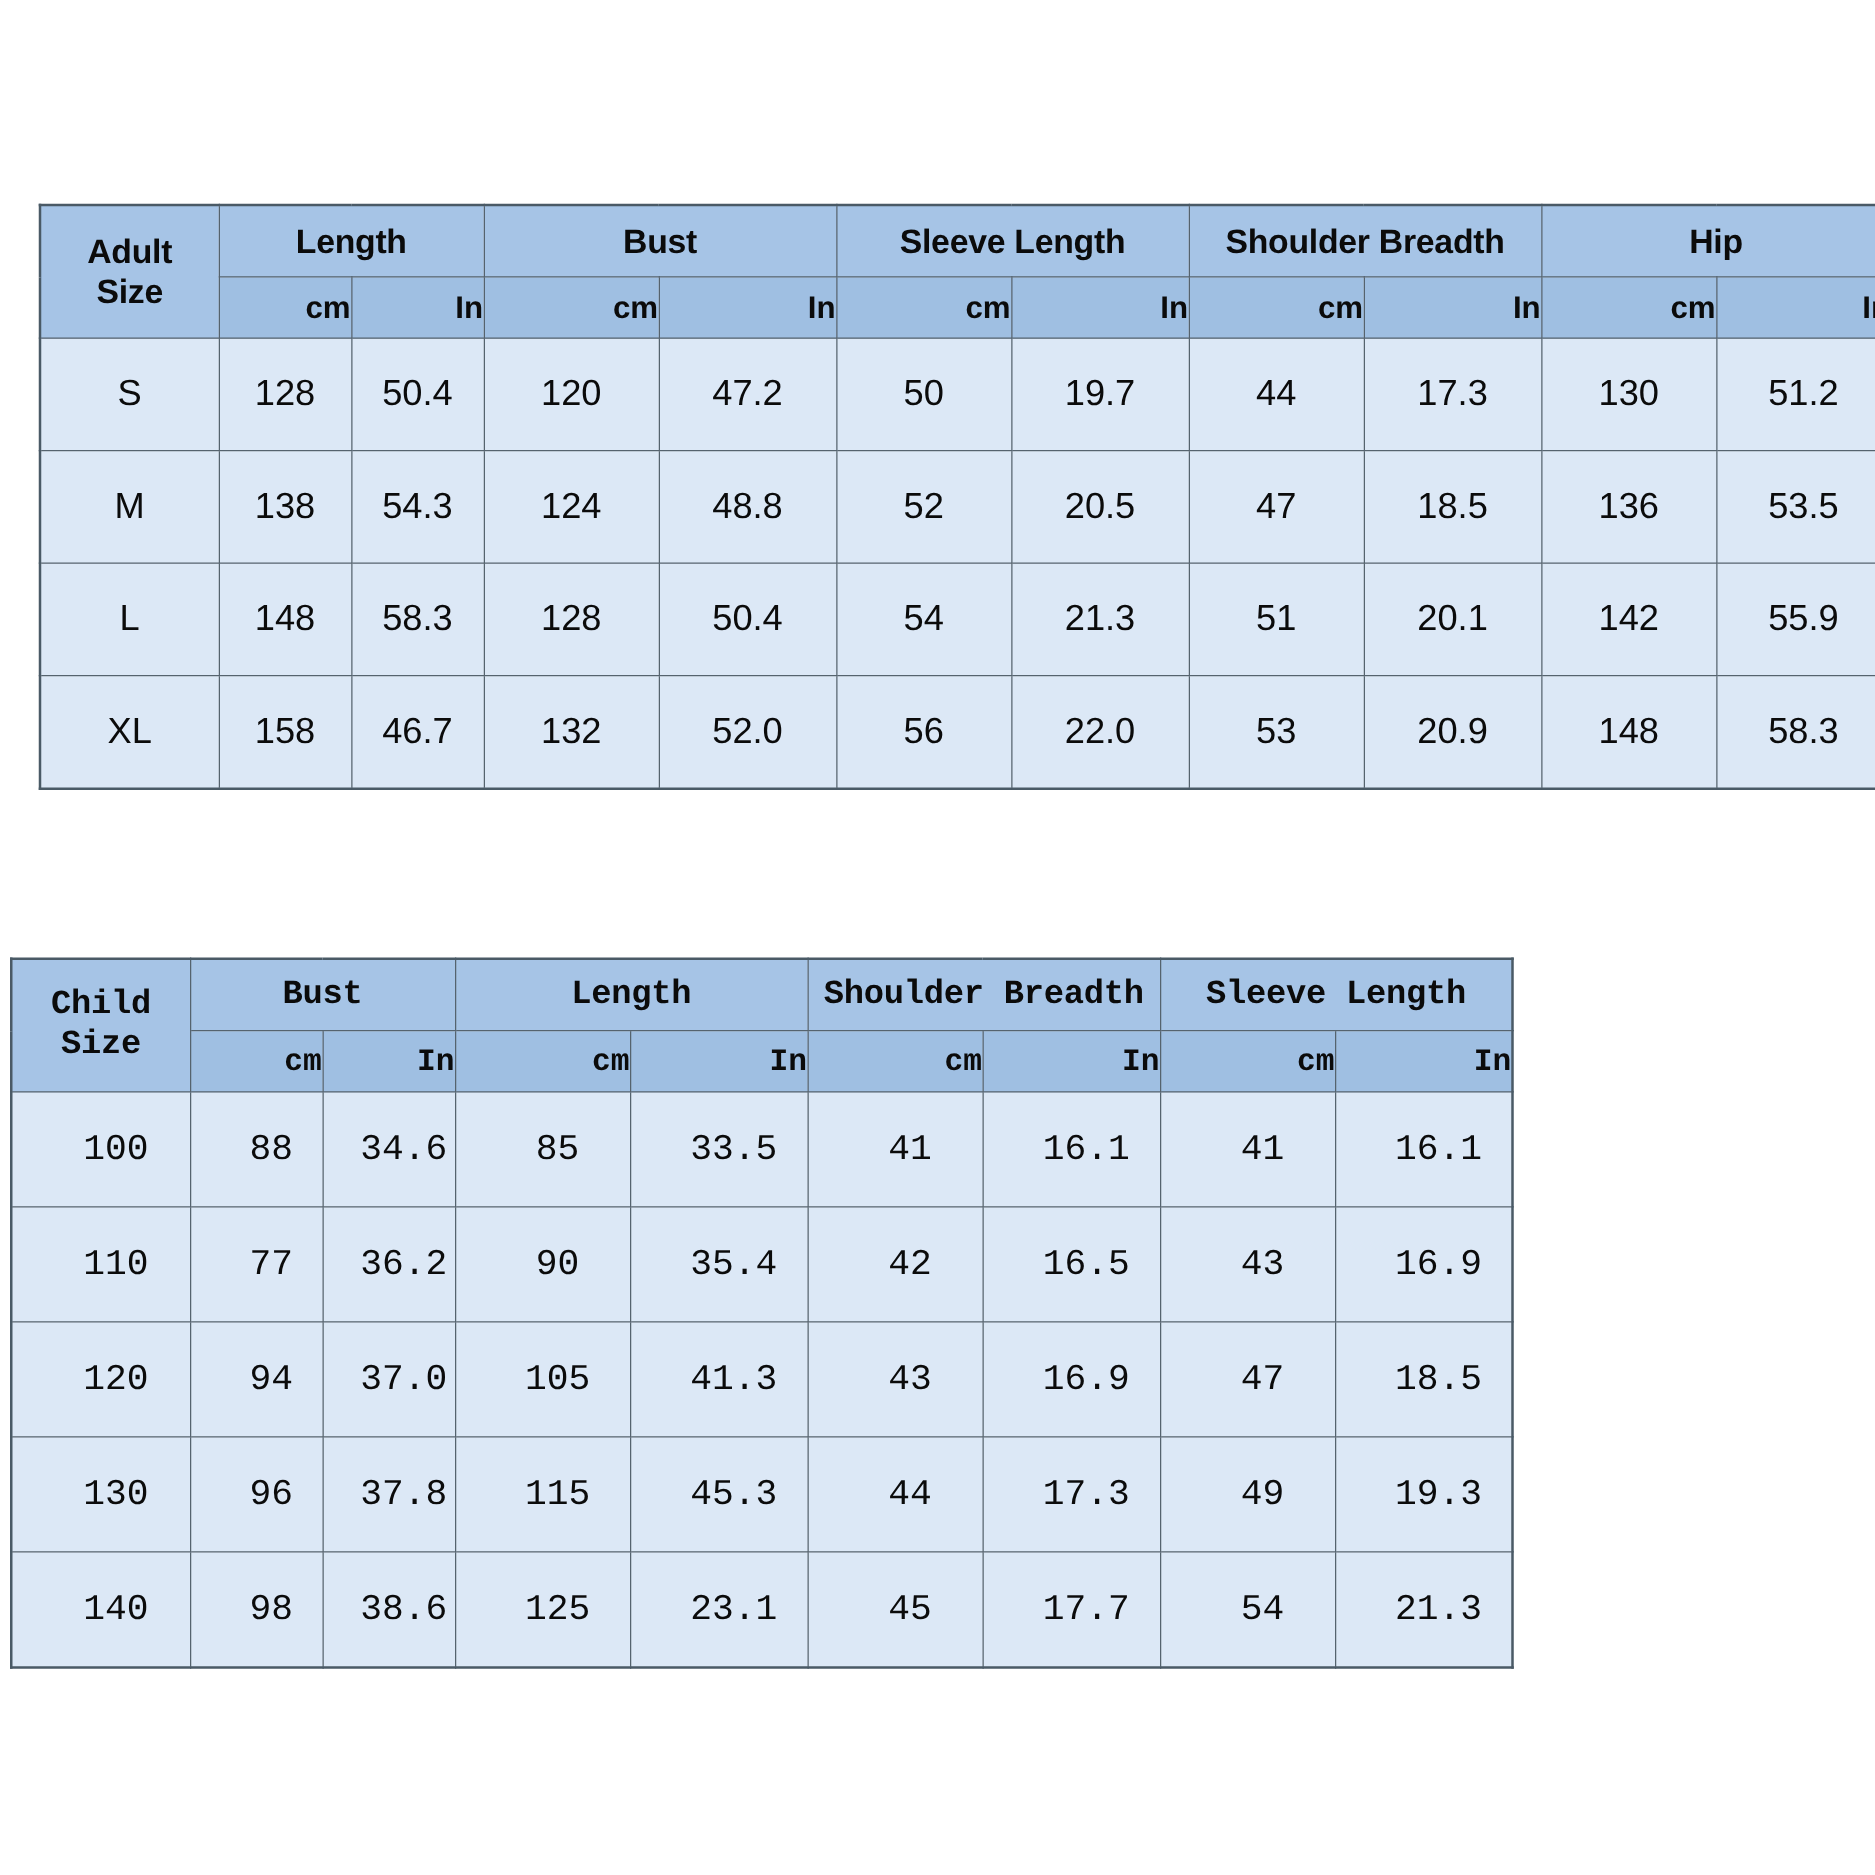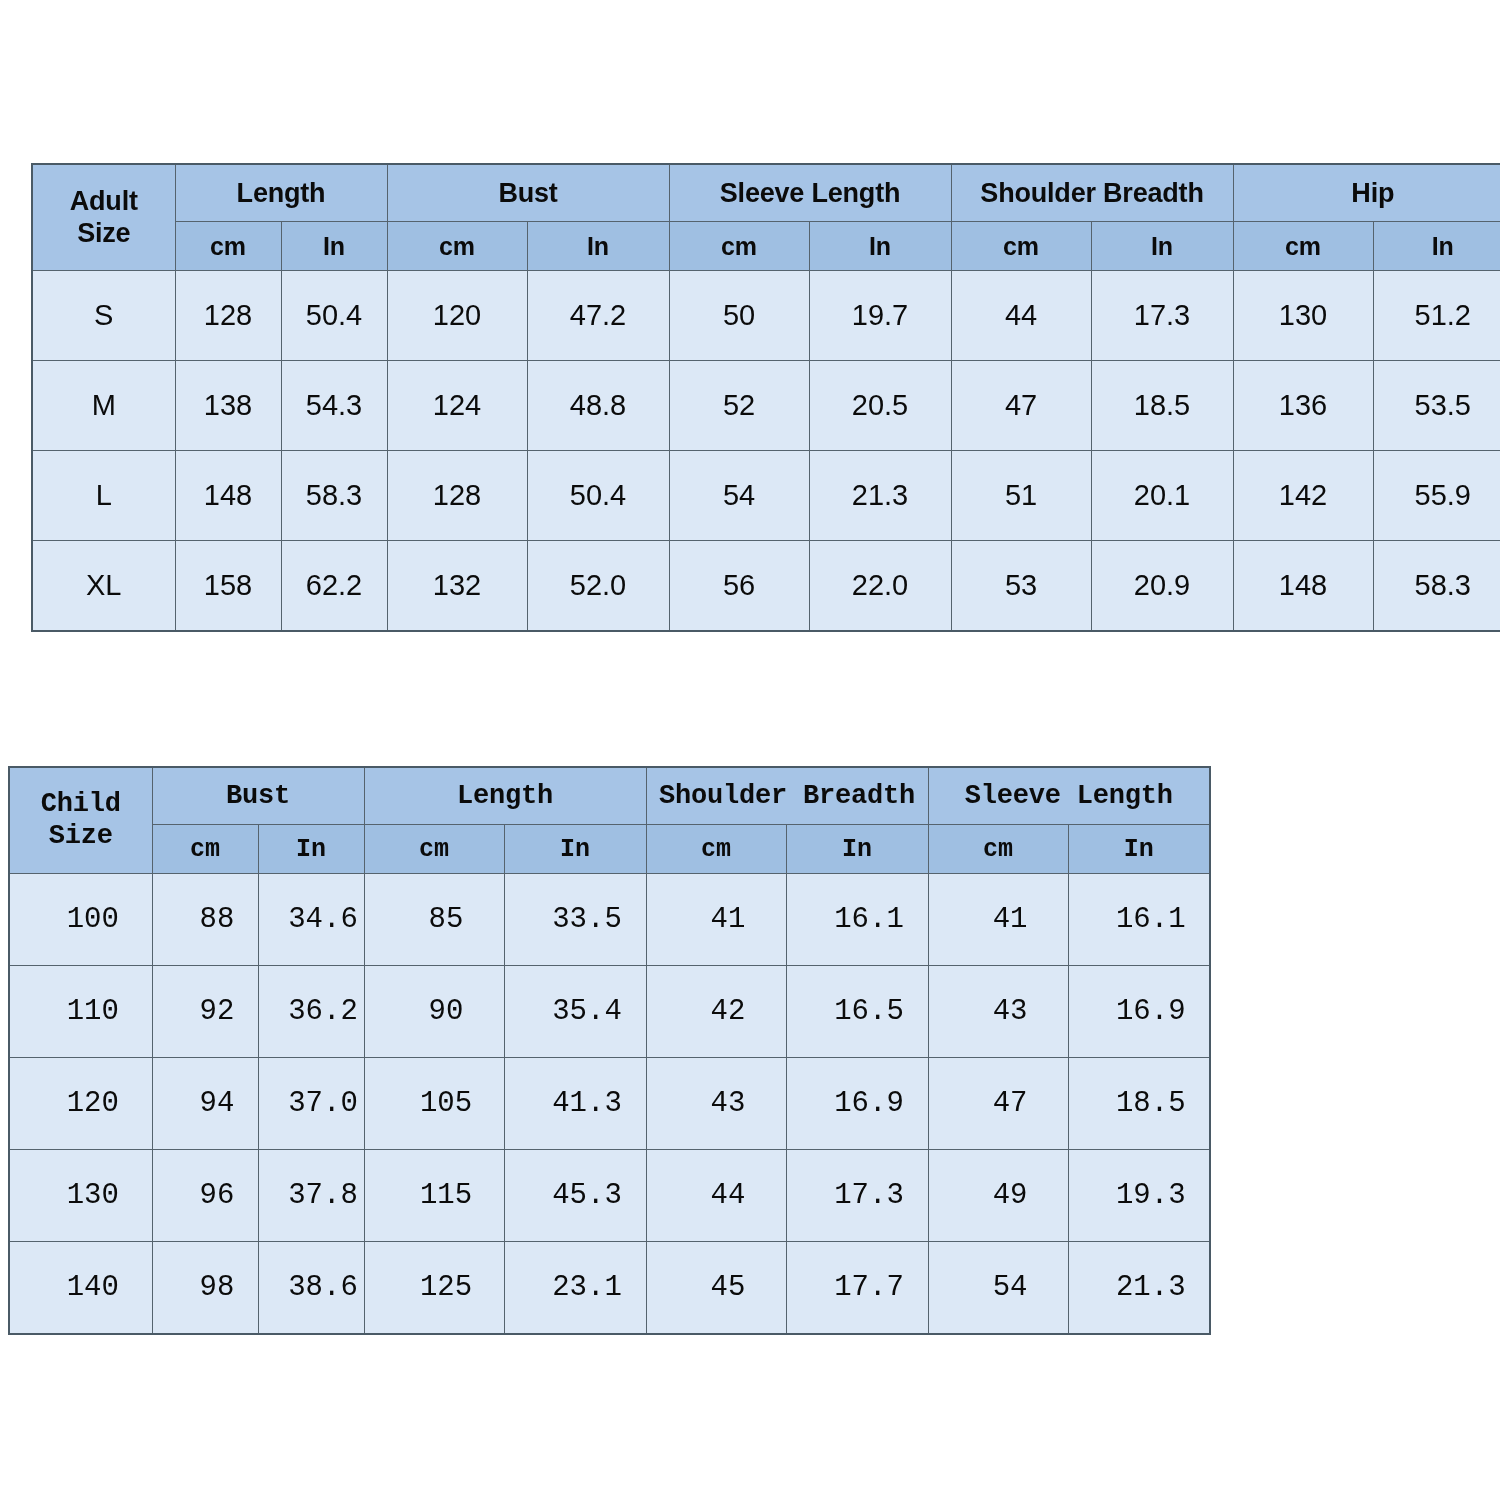--- a/index.html
+++ b/index.html
@@ -55,20 +55,21 @@
     line-height: 1.18;
     height: 104px;
   }
 
   
   tr.unit-row th {
     background: #9fbfe2;
     font-weight: bold;
     font-size: 25px;
     height: 48px;
+    text-align: right;
   }
 
   
   tr.data-row td {
     background: #dce8f6;
     font-size: 29px;
     height: 89px;
     font-weight: normal;
   }
   #child-table-wrap tr.data-row td { height: 91px; padding-left: 24px; }
@@ -154,21 +155,21 @@
         <td>54</td>
         <td>21.3</td>
         <td>51</td>
         <td>20.1</td>
         <td>142</td>
         <td>55.9</td>
       </tr>
       <tr class="data-row">
         <td class="size-cell">XL</td>
         <td>158</td>
-        <td>62.2</td>
+        <td>46.7</td>
         <td>132</td>
         <td>52.0</td>
         <td>56</td>
         <td>22.0</td>
         <td>53</td>
         <td>20.9</td>
         <td>148</td>
         <td>58.3</td>
       </tr>
     </tbody>
@@ -217,21 +218,21 @@
         <td>34.6</td>
         <td>85</td>
         <td>33.5</td>
         <td>41</td>
         <td>16.1</td>
         <td>41</td>
         <td>16.1</td>
       </tr>
       <tr class="data-row">
         <td class="size-cell">110</td>
-        <td>92</td>
+        <td>77</td>
         <td>36.2</td>
         <td>90</td>
         <td>35.4</td>
         <td>42</td>
         <td>16.5</td>
         <td>43</td>
         <td>16.9</td>
       </tr>
       <tr class="data-row">
         <td class="size-cell">120</td>

